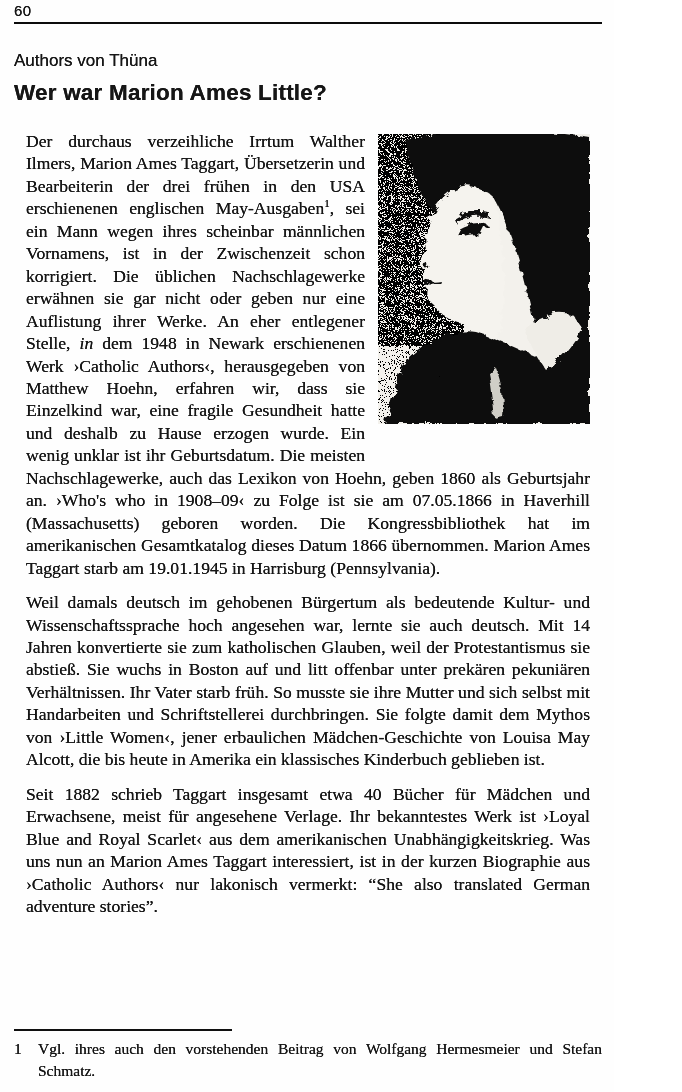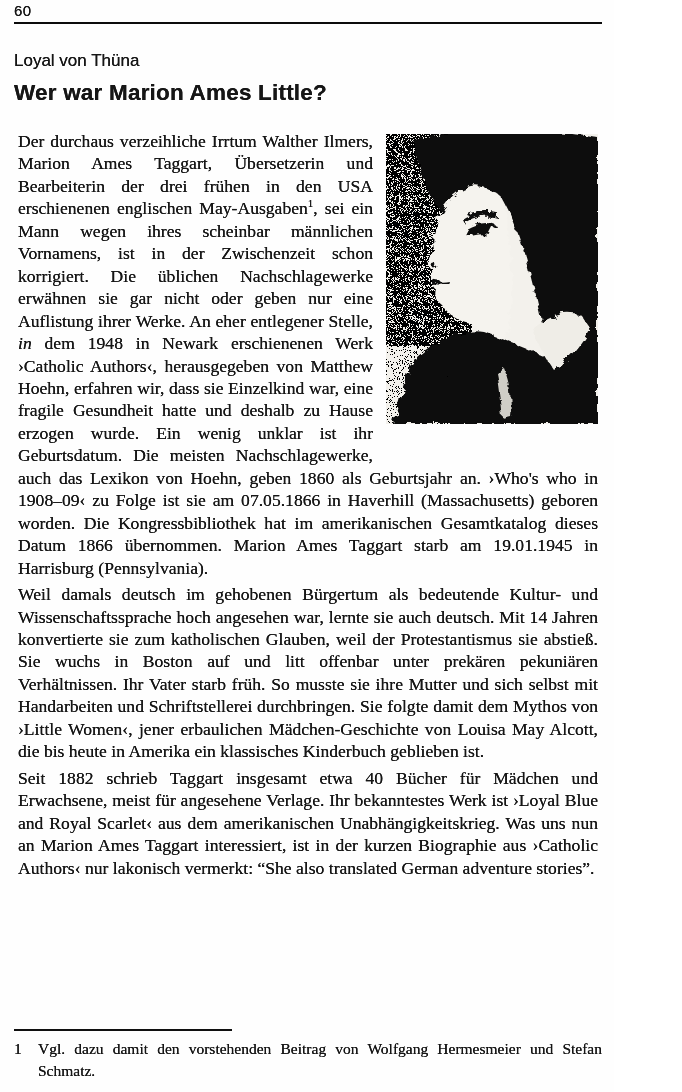--- a/index.html
+++ b/index.html
@@ -38,21 +38,21 @@
     letter-spacing: 0.2px;
   }
   .bodytext {
     margin-top: 24px;
     font-size: 17.6px;
     line-height: 22.45px;
     text-align: justify;
     hyphens: auto;
     -webkit-hyphens: auto;
   }
-  .bodytext p { margin: 4px; }
+  .bodytext p { margin: 12px; }
   sup.fnref { font-size: 11px; line-height: 0; vertical-align: super; }
   em.emph { font-style: italic; }
   .photo-float {
     float: right;
     display: block;
     width: 212px;
     height: 290px;
     margin: 4px 0 32px 13px;
   }
   .photo-float svg { display: block; }
@@ -70,21 +70,21 @@
   .fn-body { flex: 1; text-align: justify; }
 </style>
 </head>
 <body>
 
 <div class="page">
 
   <span class="pagenum">60</span>
   <div class="top-rule"></div>
 
-  <div class="author">Loyal von Thüna</div>
+  <div class="author">Authors von Thüna</div>
   <h1 class="title">Wer war Marion Ames Little?</h1>
 
   <div class="bodytext" lang="de">
     <p>
       <span class="photo-float" role="img" aria-label="Gerastertes Schwarzweiß-Porträtfoto einer Frau im Profil">
         <svg width="212" height="290" viewBox="0 0 212 290" aria-hidden="true">
           <defs>
             <filter id="f-spdark" x="0" y="0" width="100%" height="100%">
               <feTurbulence type="fractalNoise" baseFrequency="0.9" numOctaves="2" seed="7"></feTurbulence>
               <feComponentTransfer>
@@ -130,17 +130,17 @@
       </span><span>Der durchaus verzeihliche Irrtum Walther Ilmers, Marion Ames Taggart, Übersetzerin und Bearbeiterin der drei frühen in den USA erschienenen englischen May-Ausgaben</span><sup class="fnref">1</sup><span>, sei ein Mann wegen ihres scheinbar männlichen Vornamens, ist in der Zwischenzeit schon korrigiert. Die üblichen Nachschlagewerke erwähnen sie gar nicht oder geben nur eine Auflistung ihrer Werke. An eher entlegener Stelle, </span><em class="emph">in</em><span> dem 1948 in Newark erschienenen Werk ›Catholic Authors‹, herausgegeben von Matthew Hoehn, erfahren wir, dass sie Einzelkind war, eine fragile Gesundheit hatte und deshalb zu Hause erzogen wurde. Ein wenig unklar ist ihr Geburtsdatum. Die meisten Nachschlagewerke, auch das Lexikon von Hoehn, geben 1860 als Geburtsjahr an. ›Who's who in 1908–09‹ zu Folge ist sie am 07.05.1866 in Haverhill (Massachusetts) geboren worden. Die Kongressbibliothek hat im amerikanischen Gesamtkatalog dieses Datum 1866 übernommen. Marion Ames Taggart starb am 19.01.1945 in Harrisburg (Pennsylvania).</span>
     </p>
     <p>Weil damals deutsch im gehobenen Bürgertum als bedeutende Kultur- und Wissenschaftssprache hoch angesehen war, lernte sie auch deutsch. Mit 14 Jahren konvertierte sie zum katholischen Glauben, weil der Protestantismus sie abstieß. Sie wuchs in Boston auf und litt offenbar unter prekären pekuniären Verhältnissen. Ihr Vater starb früh. So musste sie ihre Mutter und sich selbst mit Handarbeiten und Schriftstellerei durchbringen. Sie folgte damit dem Mythos von ›Little Women‹, jener erbaulichen Mädchen-Geschichte von Louisa May Alcott, die bis heute in Amerika ein klassisches Kinderbuch geblieben ist.</p>
     <p>Seit 1882 schrieb Taggart insgesamt etwa 40 Bücher für Mädchen und Erwachsene, meist für angesehene Verlage. Ihr bekanntestes Werk ist ›Loyal Blue and Royal Scarlet‹ aus dem amerikanischen Unabhängigkeitskrieg. Was uns nun an Marion Ames Taggart interessiert, ist in der kurzen Biographie aus ›Catholic Authors‹ nur lakonisch vermerkt: “She also translated German adventure stories”.</p>
   </div>
 
   <div class="footnote">
     <div class="fn-rule"></div>
     <div class="fn-item">
       <span class="fn-num">1</span>
-      <span class="fn-body">Vgl. dazu damit den vorstehenden Beitrag von Wolfgang Hermesmeier und Stefan Schmatz.</span>
+      <span class="fn-body">Vgl. ihres auch den vorstehenden Beitrag von Wolfgang Hermesmeier und Stefan Schmatz.</span>
     </div>
   </div>
 
 </div>
 
 </body></html>

